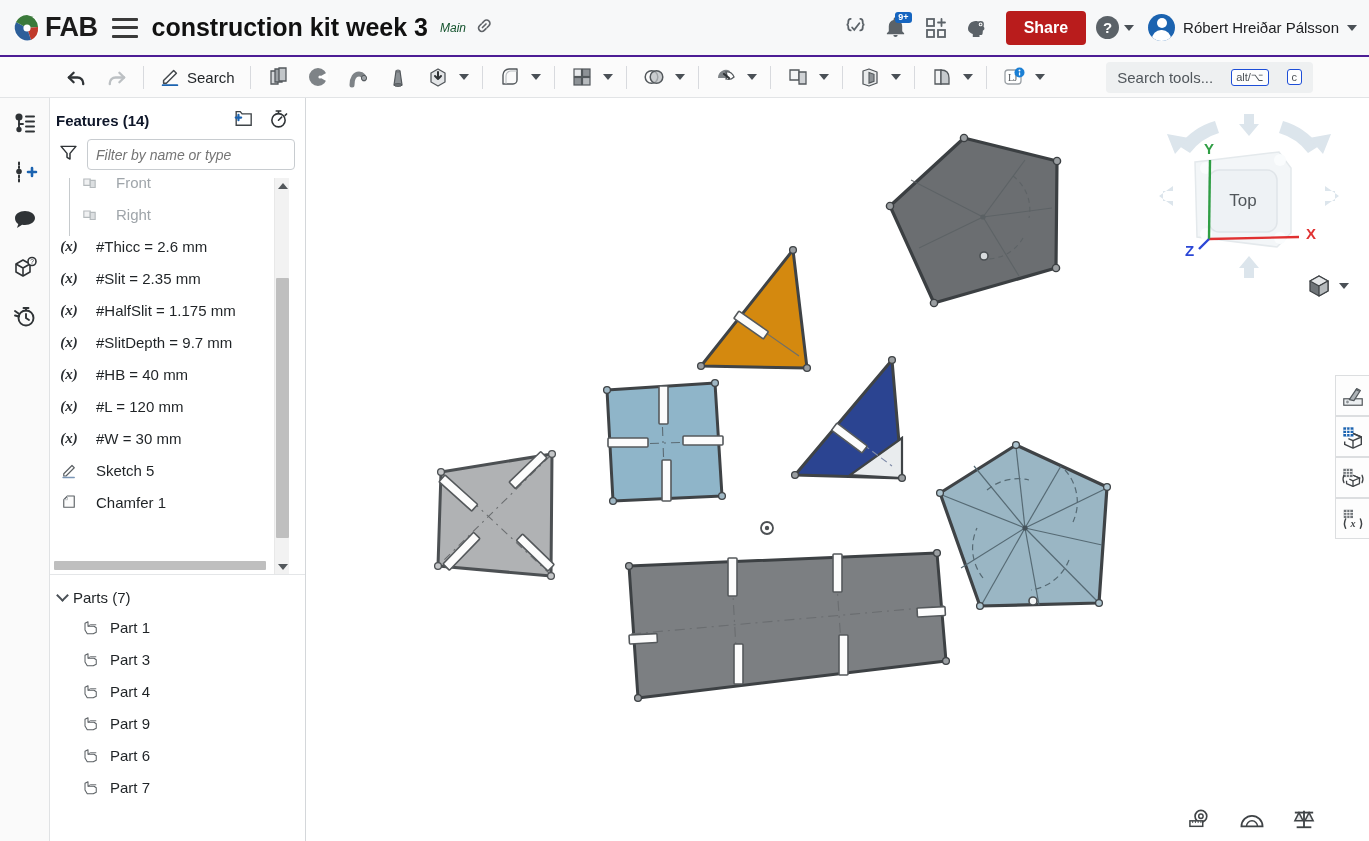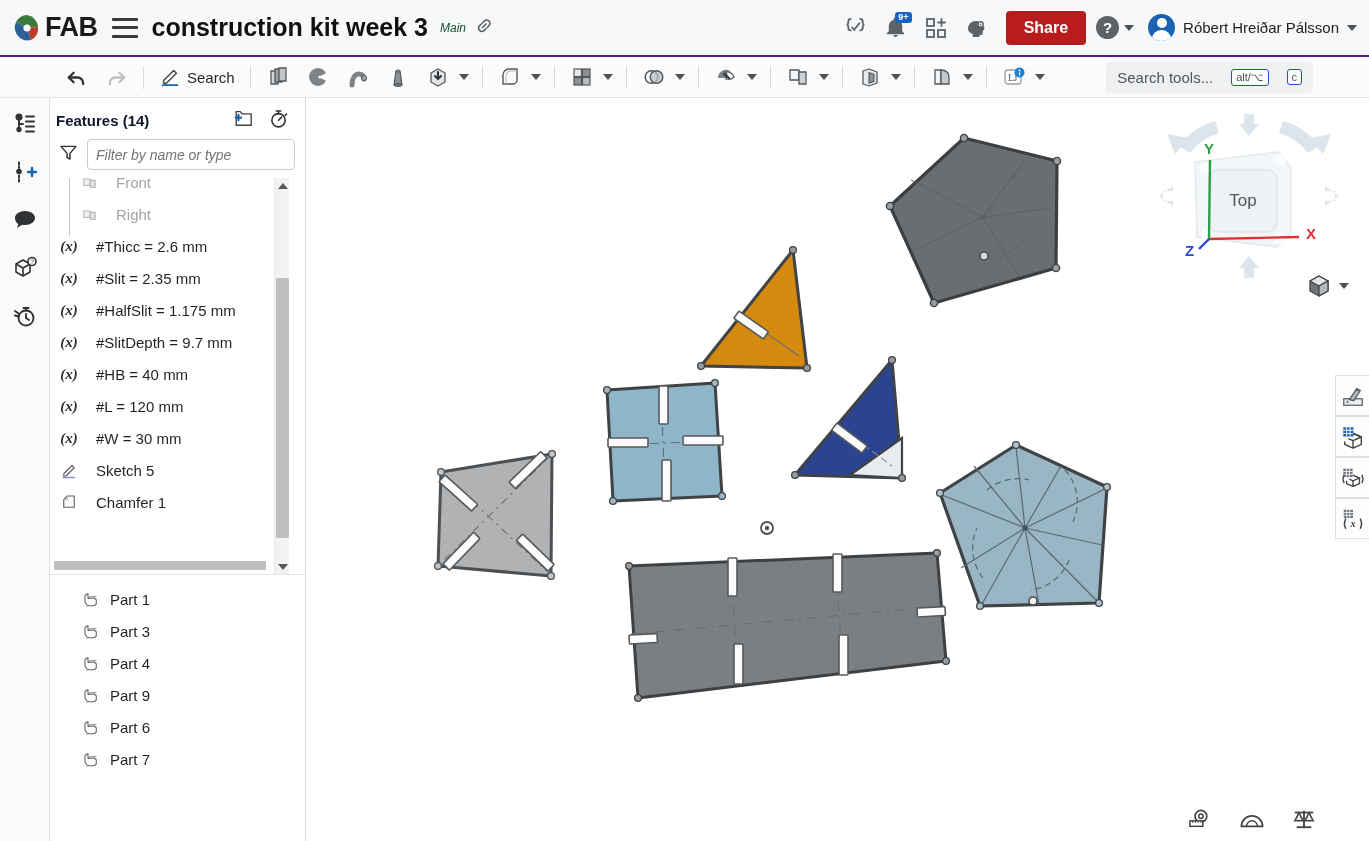--- a/index.html
+++ b/index.html
@@ -525,20 +525,24 @@
           </div>
         <div id="feat-thumb"></div>
         <div class="sb-arrow" style="position:absolute;bottom:0;">
             <span class="sb-dn"></span>
           </div>
       </div>
       <div id="hscroll"></div>
     </div>
 
     <div id="parts-section">
+      <div id="parts-head">
+        <span class="chev-dn"></span>
+        <span>Parts (7)</span>
+      </div>
       <div class="part-row">
         <span class="feat-icon">
           <svg width="18" height="18" viewBox="0 0 24 24">
             <path d="M4 16V7l4-2v6h8l3 2v6l-4 2H7z" fill="#fff" stroke="#5b6064" stroke-width="1.4" stroke-linejoin="round"></path>
             <path d="M8 11l3-2h8" fill="none" stroke="#5b6064" stroke-width="1.2"></path>
           </svg>
         </span>
         <span>Part 1</span>
       </div>
       <div class="part-row">

